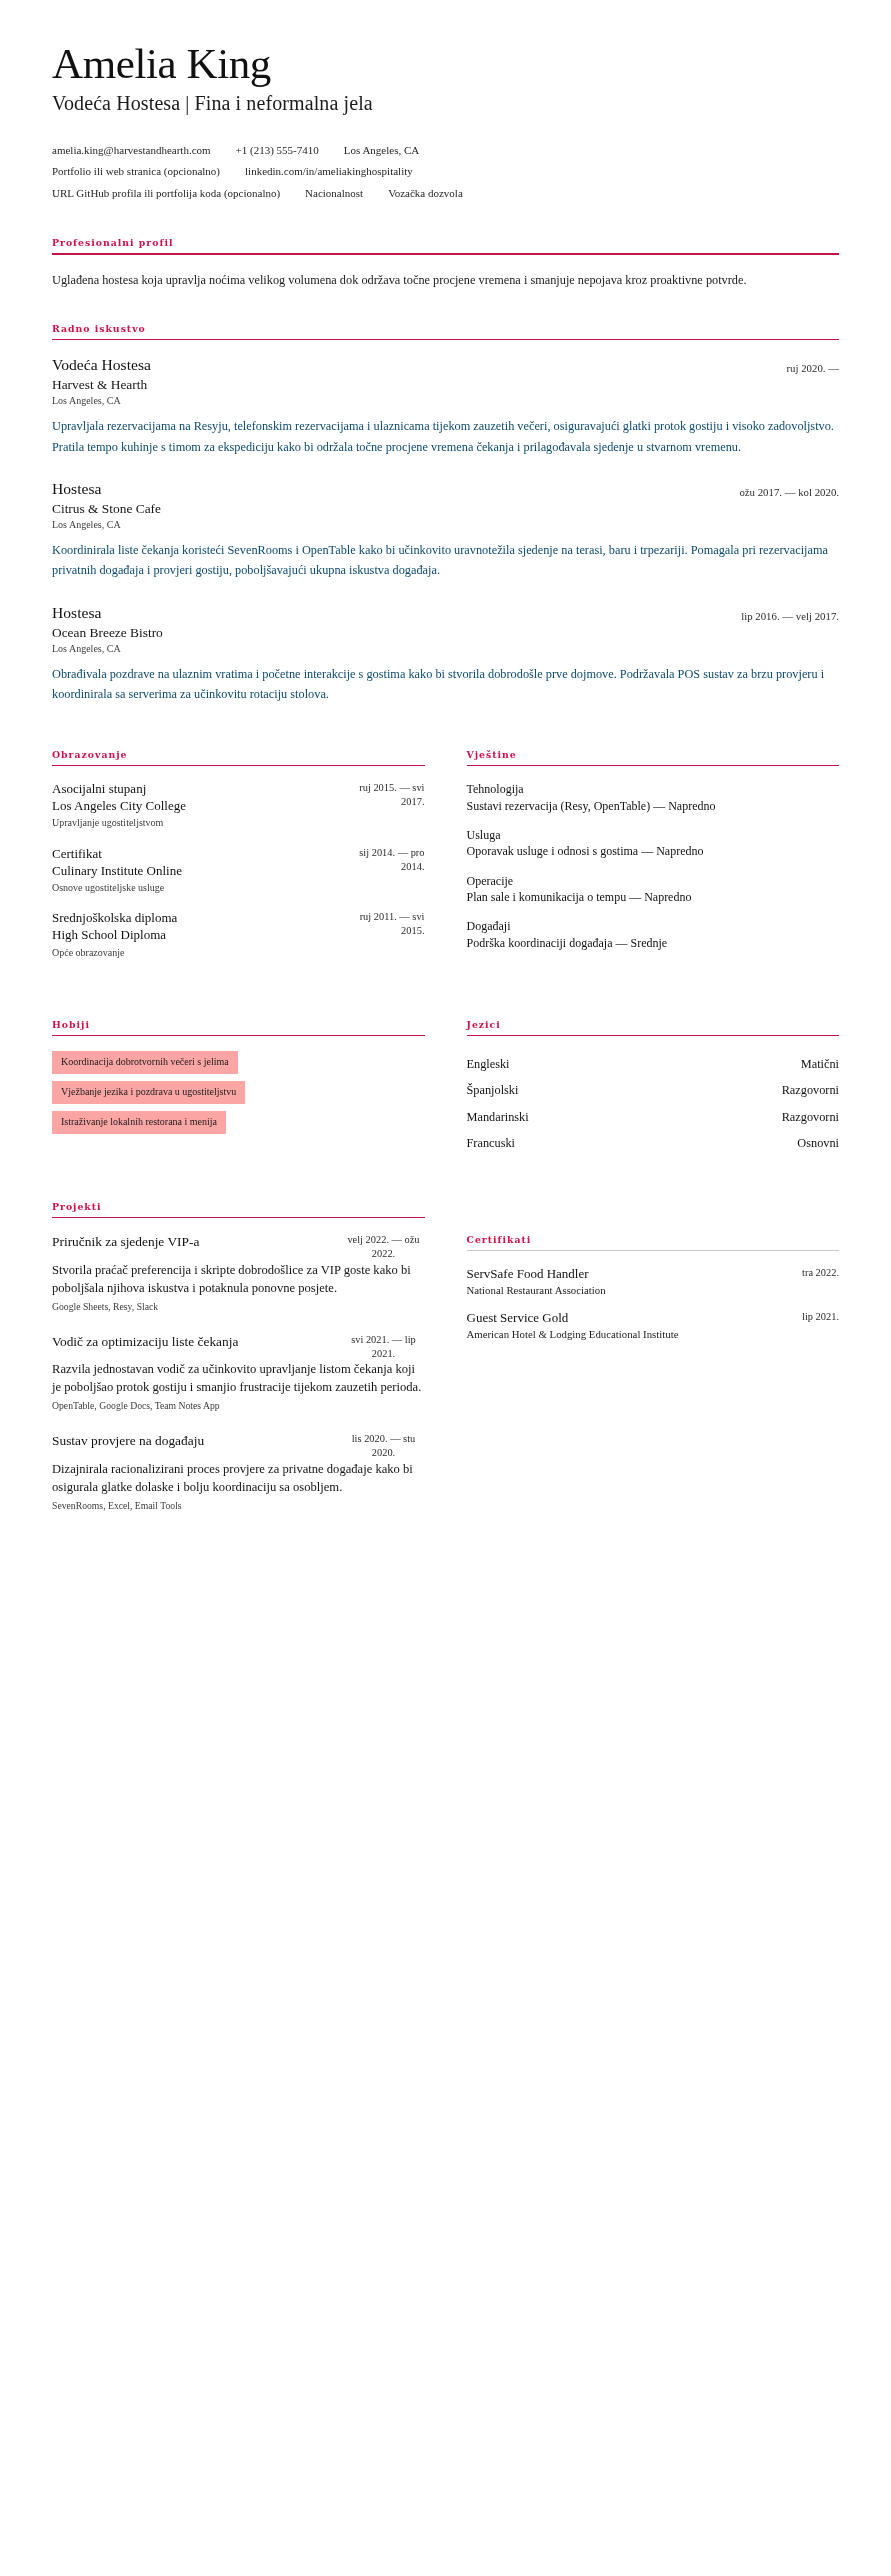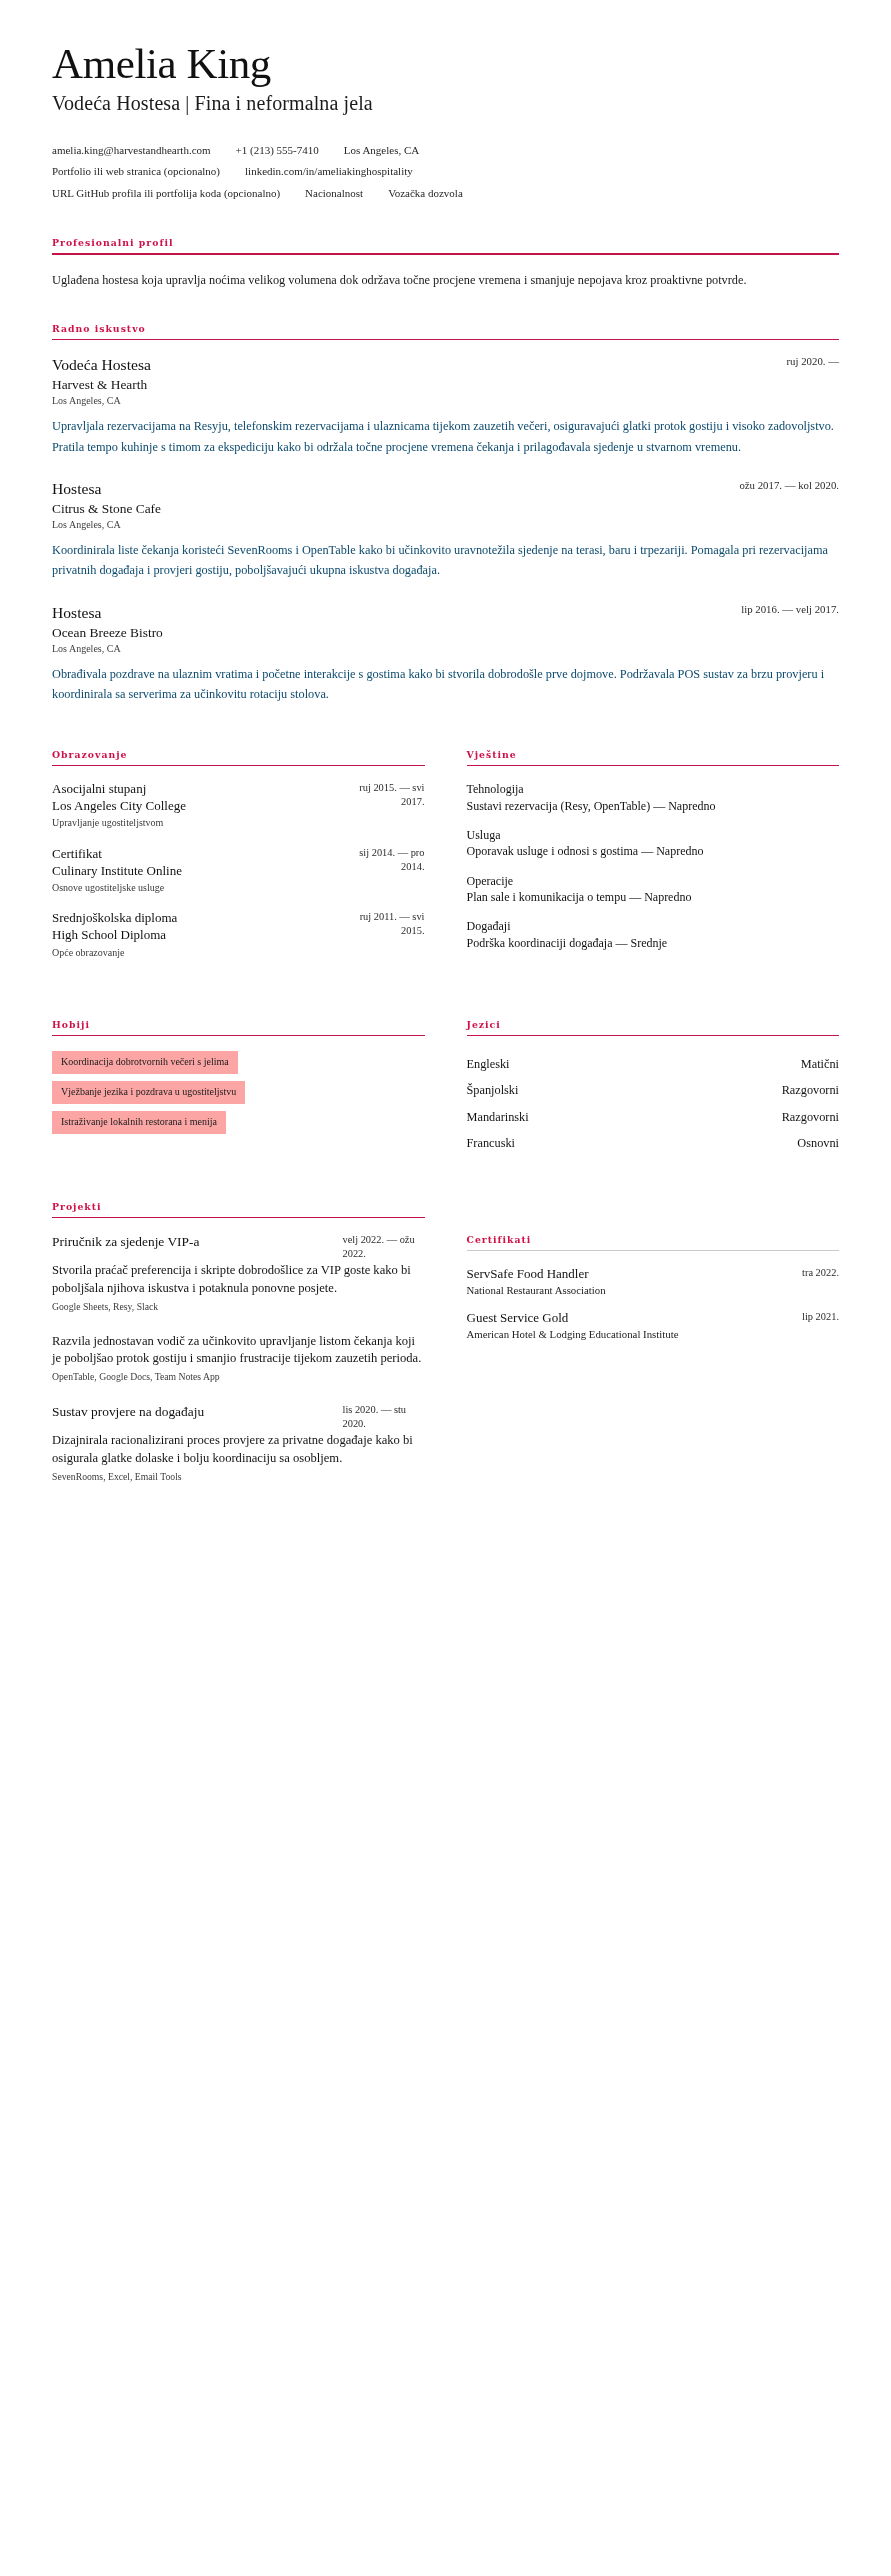--- a/index.html
+++ b/index.html
@@ -68,21 +68,21 @@
     color: #1a1a1a;
     margin: 0;
   }
 
   
   .exp-item { margin-bottom: 22px; }
   .exp-item:last-child { margin-bottom: 3px; }
   .exp-top {
     display: flex;
     justify-content: space-between;
-    align-items: flex-start;
+    align-items: flex-end;
     gap: 25px;
   }
   .exp-title {
     font-size: 15.6px;
     font-weight: 400;
     color: #111;
     line-height: 1.25;
   }
   .exp-date {
     font-size: 10.8px;
@@ -197,21 +197,21 @@
     align-items: start;
   }
   .proj-name {
     font-size: 13.4px;
     line-height: 1.28;
     color: #111;
   }
   .proj-date {
     font-size: 10.4px;
     color: #2b2b2b;
-    text-align: left;
+    text-align: center;
     line-height: 1.35;
     max-width: 82px;
   }
   .proj-desc {
     font-size: 12.6px;
     line-height: 1.42;
     color: #141414;
     margin-top: 0.7px;
   }
   .proj-tech {
@@ -432,20 +432,24 @@
       <div class="proj-item">
         <div class="proj-grid">
           <div class="proj-name">Priručnik za sjedenje VIP-a</div>
           <div class="proj-date">velj 2022. — ožu 2022.</div>
         </div>
         <div class="proj-desc">Stvorila praćač preferencija i skripte dobrodošlice za VIP goste kako bi poboljšala njihova iskustva i potaknula ponovne posjete.</div>
         <div class="proj-tech">Google Sheets, Resy, Slack</div>
       </div>
 
       <div class="proj-item">
+        <div class="proj-grid">
+          <div class="proj-name">Vodič za optimizaciju liste čekanja</div>
+          <div class="proj-date">svi 2021. — lip 2021.</div>
+        </div>
         <div class="proj-desc">Razvila jednostavan vodič za učinkovito upravljanje listom čekanja koji je poboljšao protok gostiju i smanjio frustracije tijekom zauzetih perioda.</div>
         <div class="proj-tech">OpenTable, Google Docs, Team Notes App</div>
       </div>
 
       <div class="proj-item">
         <div class="proj-grid">
           <div class="proj-name">Sustav provjere na događaju</div>
           <div class="proj-date">lis 2020. — stu 2020.</div>
         </div>
         <div class="proj-desc">Dizajnirala racionalizirani proces provjere za privatne događaje kako bi osigurala glatke dolaske i bolju koordinaciju sa osobljem.</div>

